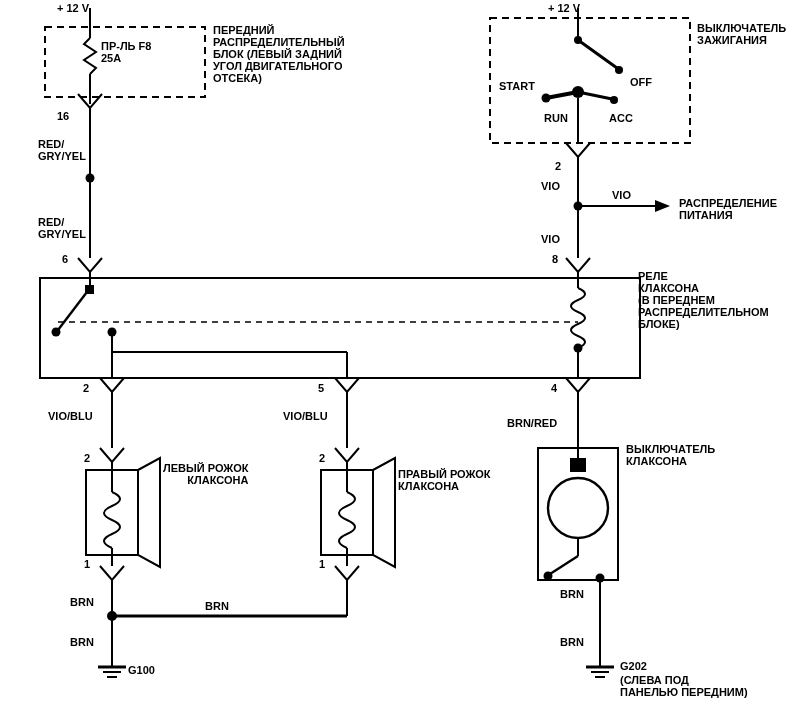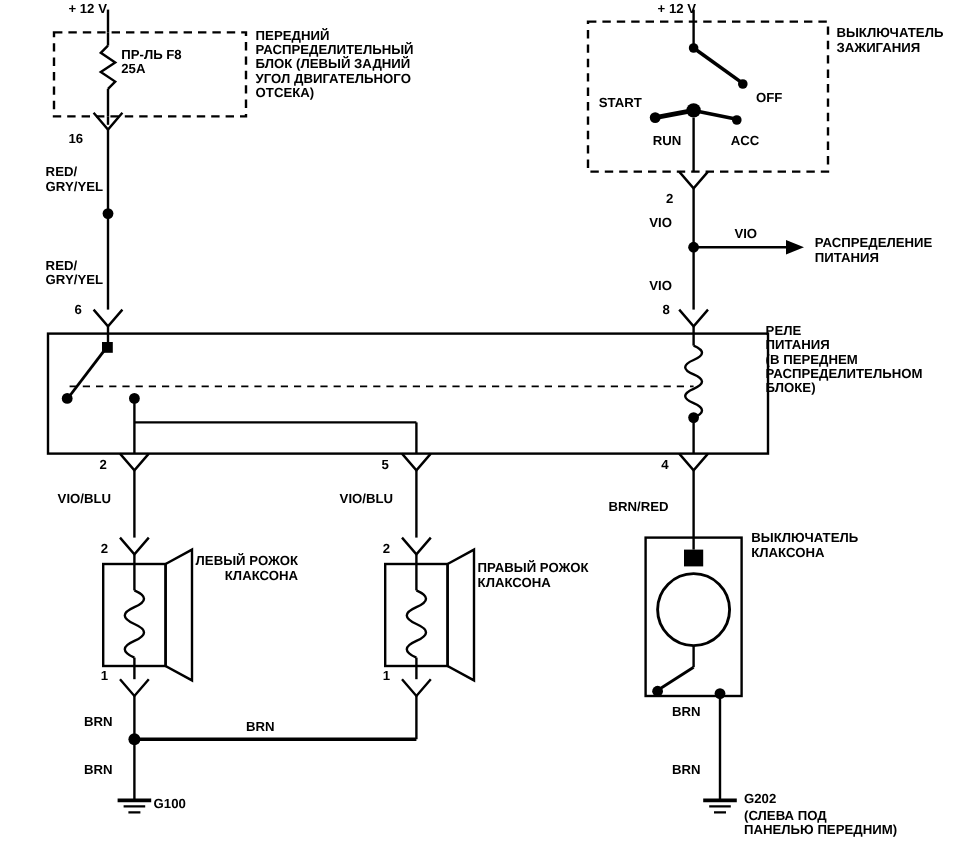--- a/index.html
+++ b/index.html
@@ -196,21 +196,21 @@
   <div class="lbl" style="left:38px; top:216px; white-space:pre;">RED/
 GRY/YEL</div>
 
   <div class="lbl" style="left:541px; top:180px;">VIO</div>
   <div class="lbl" style="left:541px; top:233px;">VIO</div>
   <div class="lbl" style="left:612px; top:189px;">VIO</div>
   <div class="lbl" style="left:679px; top:197px; white-space:pre;">РАСПРЕДЕЛЕНИЕ
 ПИТАНИЯ</div>
 
   <div class="lbl" style="left:638px; top:270px; white-space:pre;">РЕЛЕ
-ПИТАНИЯ
+КЛАКСОНА
 (В ПЕРЕДНЕМ
 РАСПРЕДЕЛИТЕЛЬНОМ
 БЛОКЕ)</div>
 
   <div class="lbl" style="left:48px; top:410px;">VIO/BLU</div>
   <div class="lbl" style="left:283px; top:410px;">VIO/BLU</div>
   <div class="lbl" style="left:507px; top:417px;">BRN/RED</div>
 
   <div class="lbl" style="left:163px; top:462px; white-space:pre;text-align:right;">ЛЕВЫЙ РОЖОК
 КЛАКСОНА</div>

